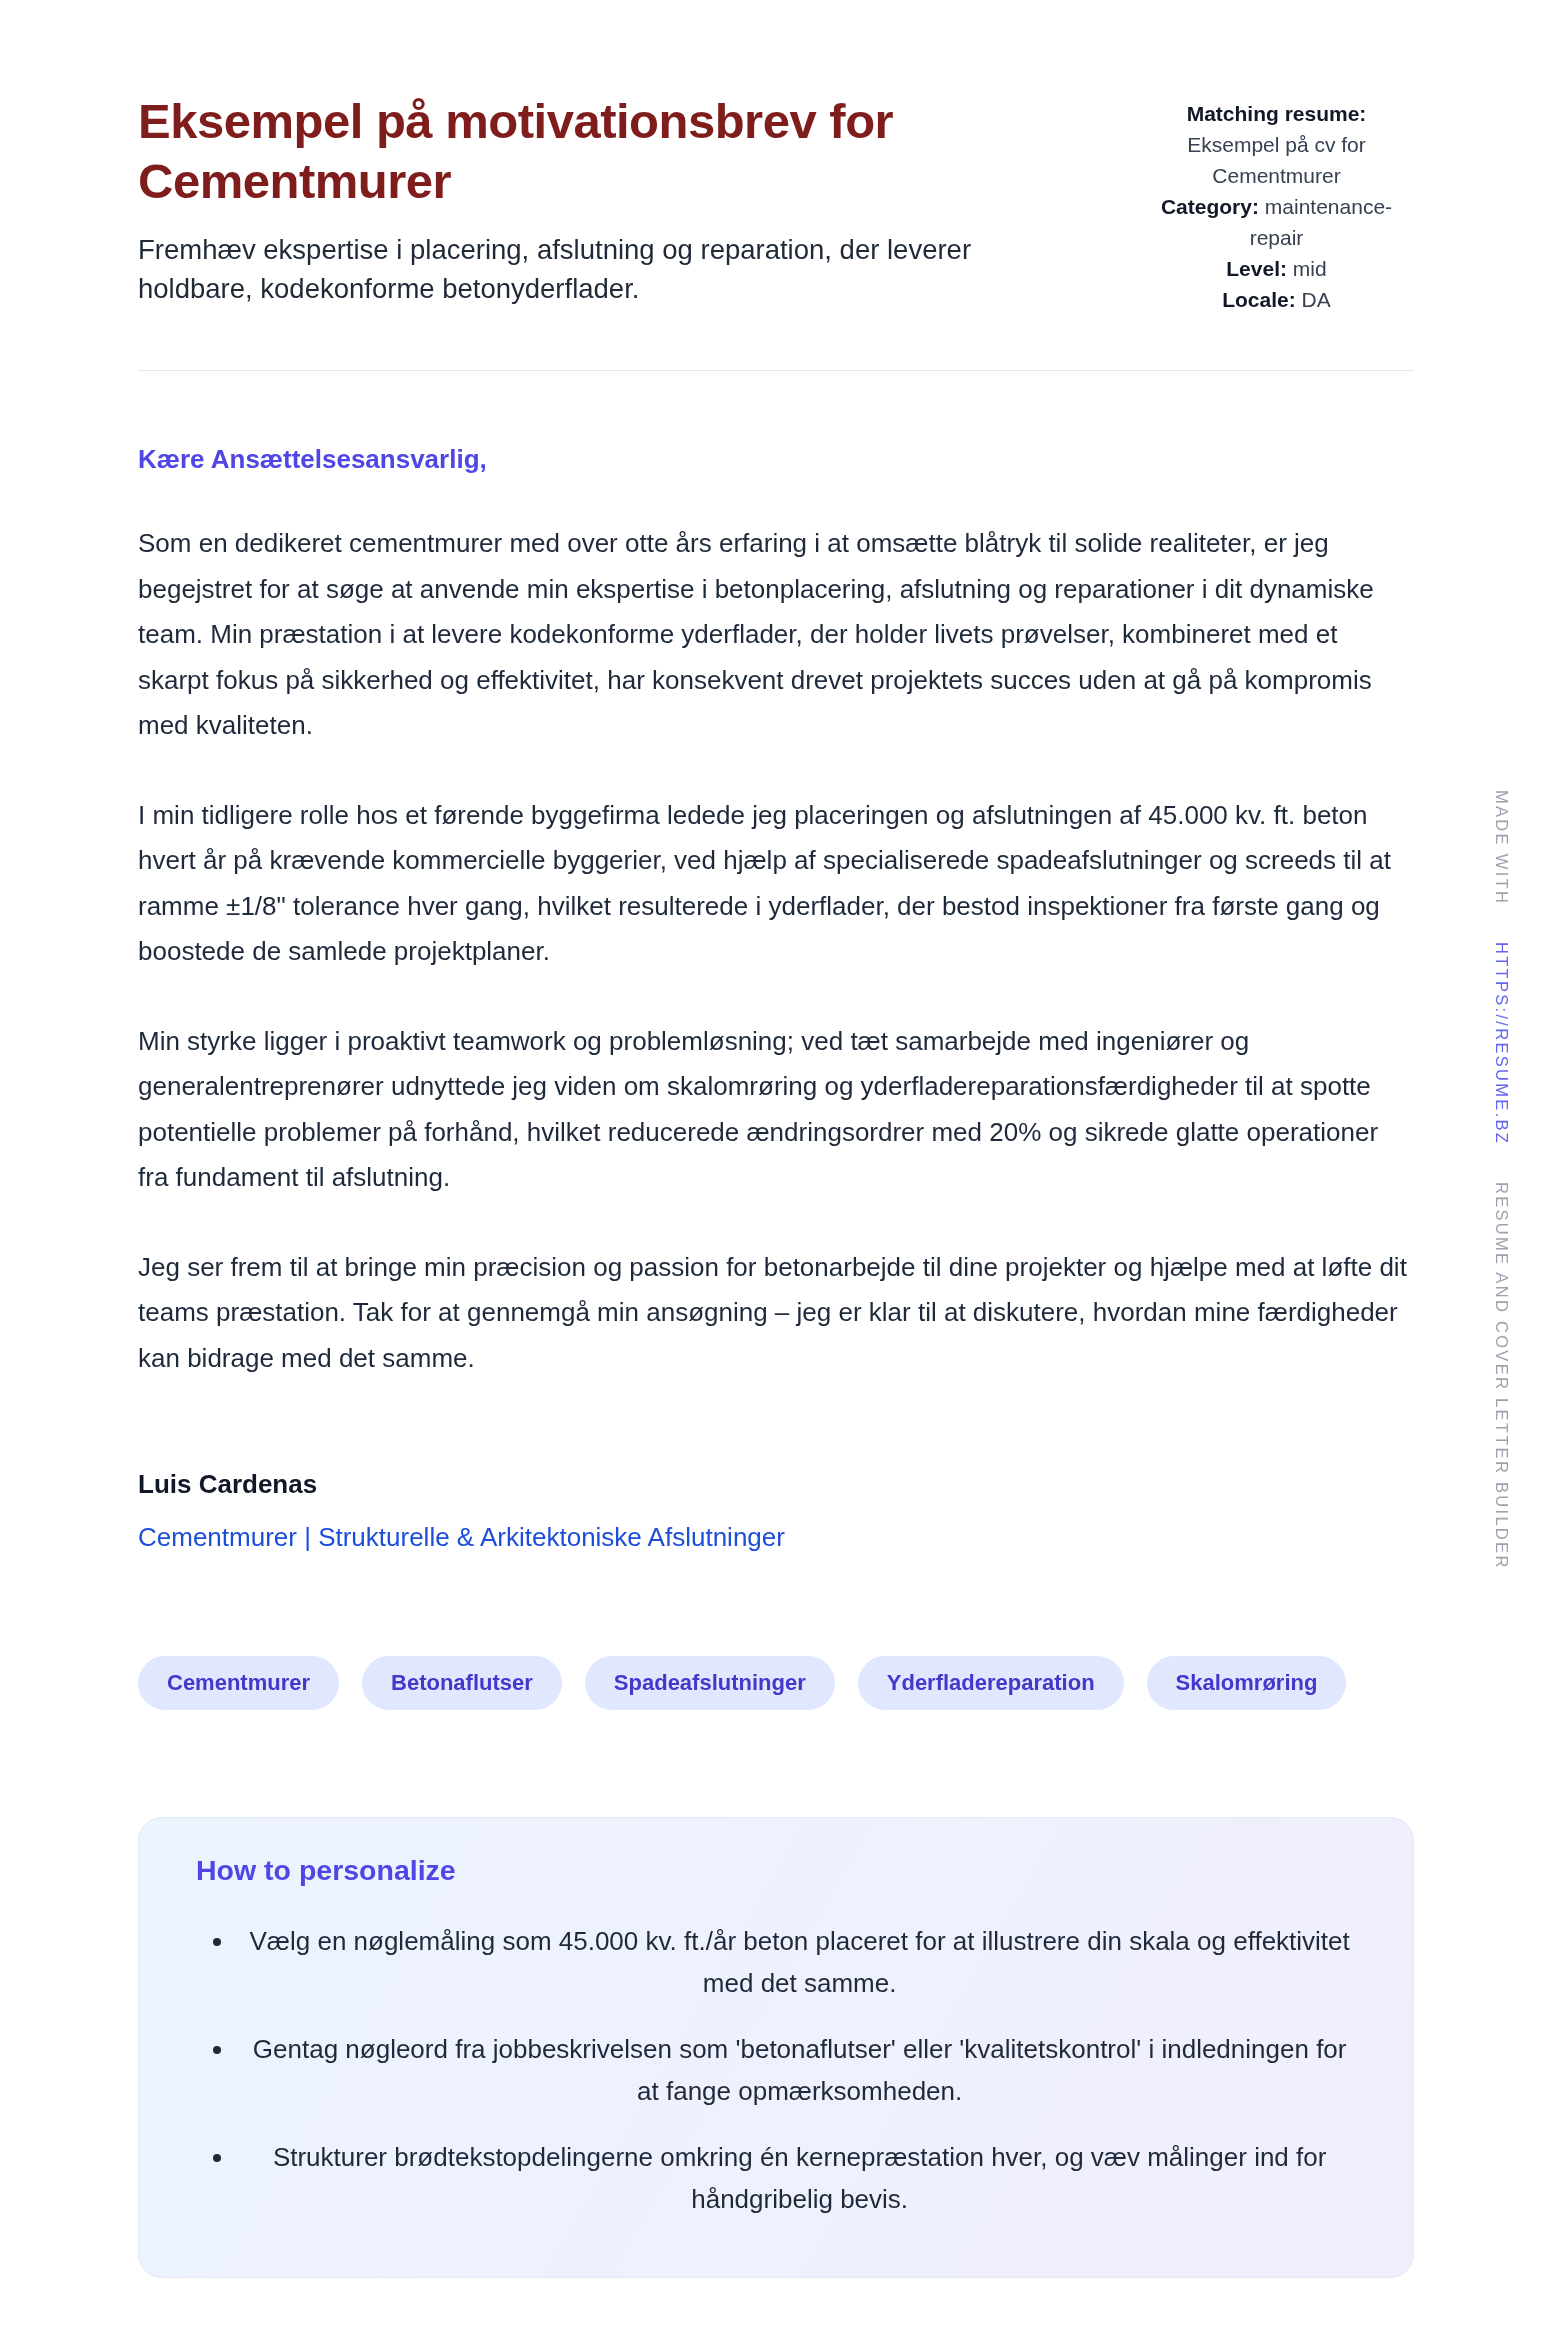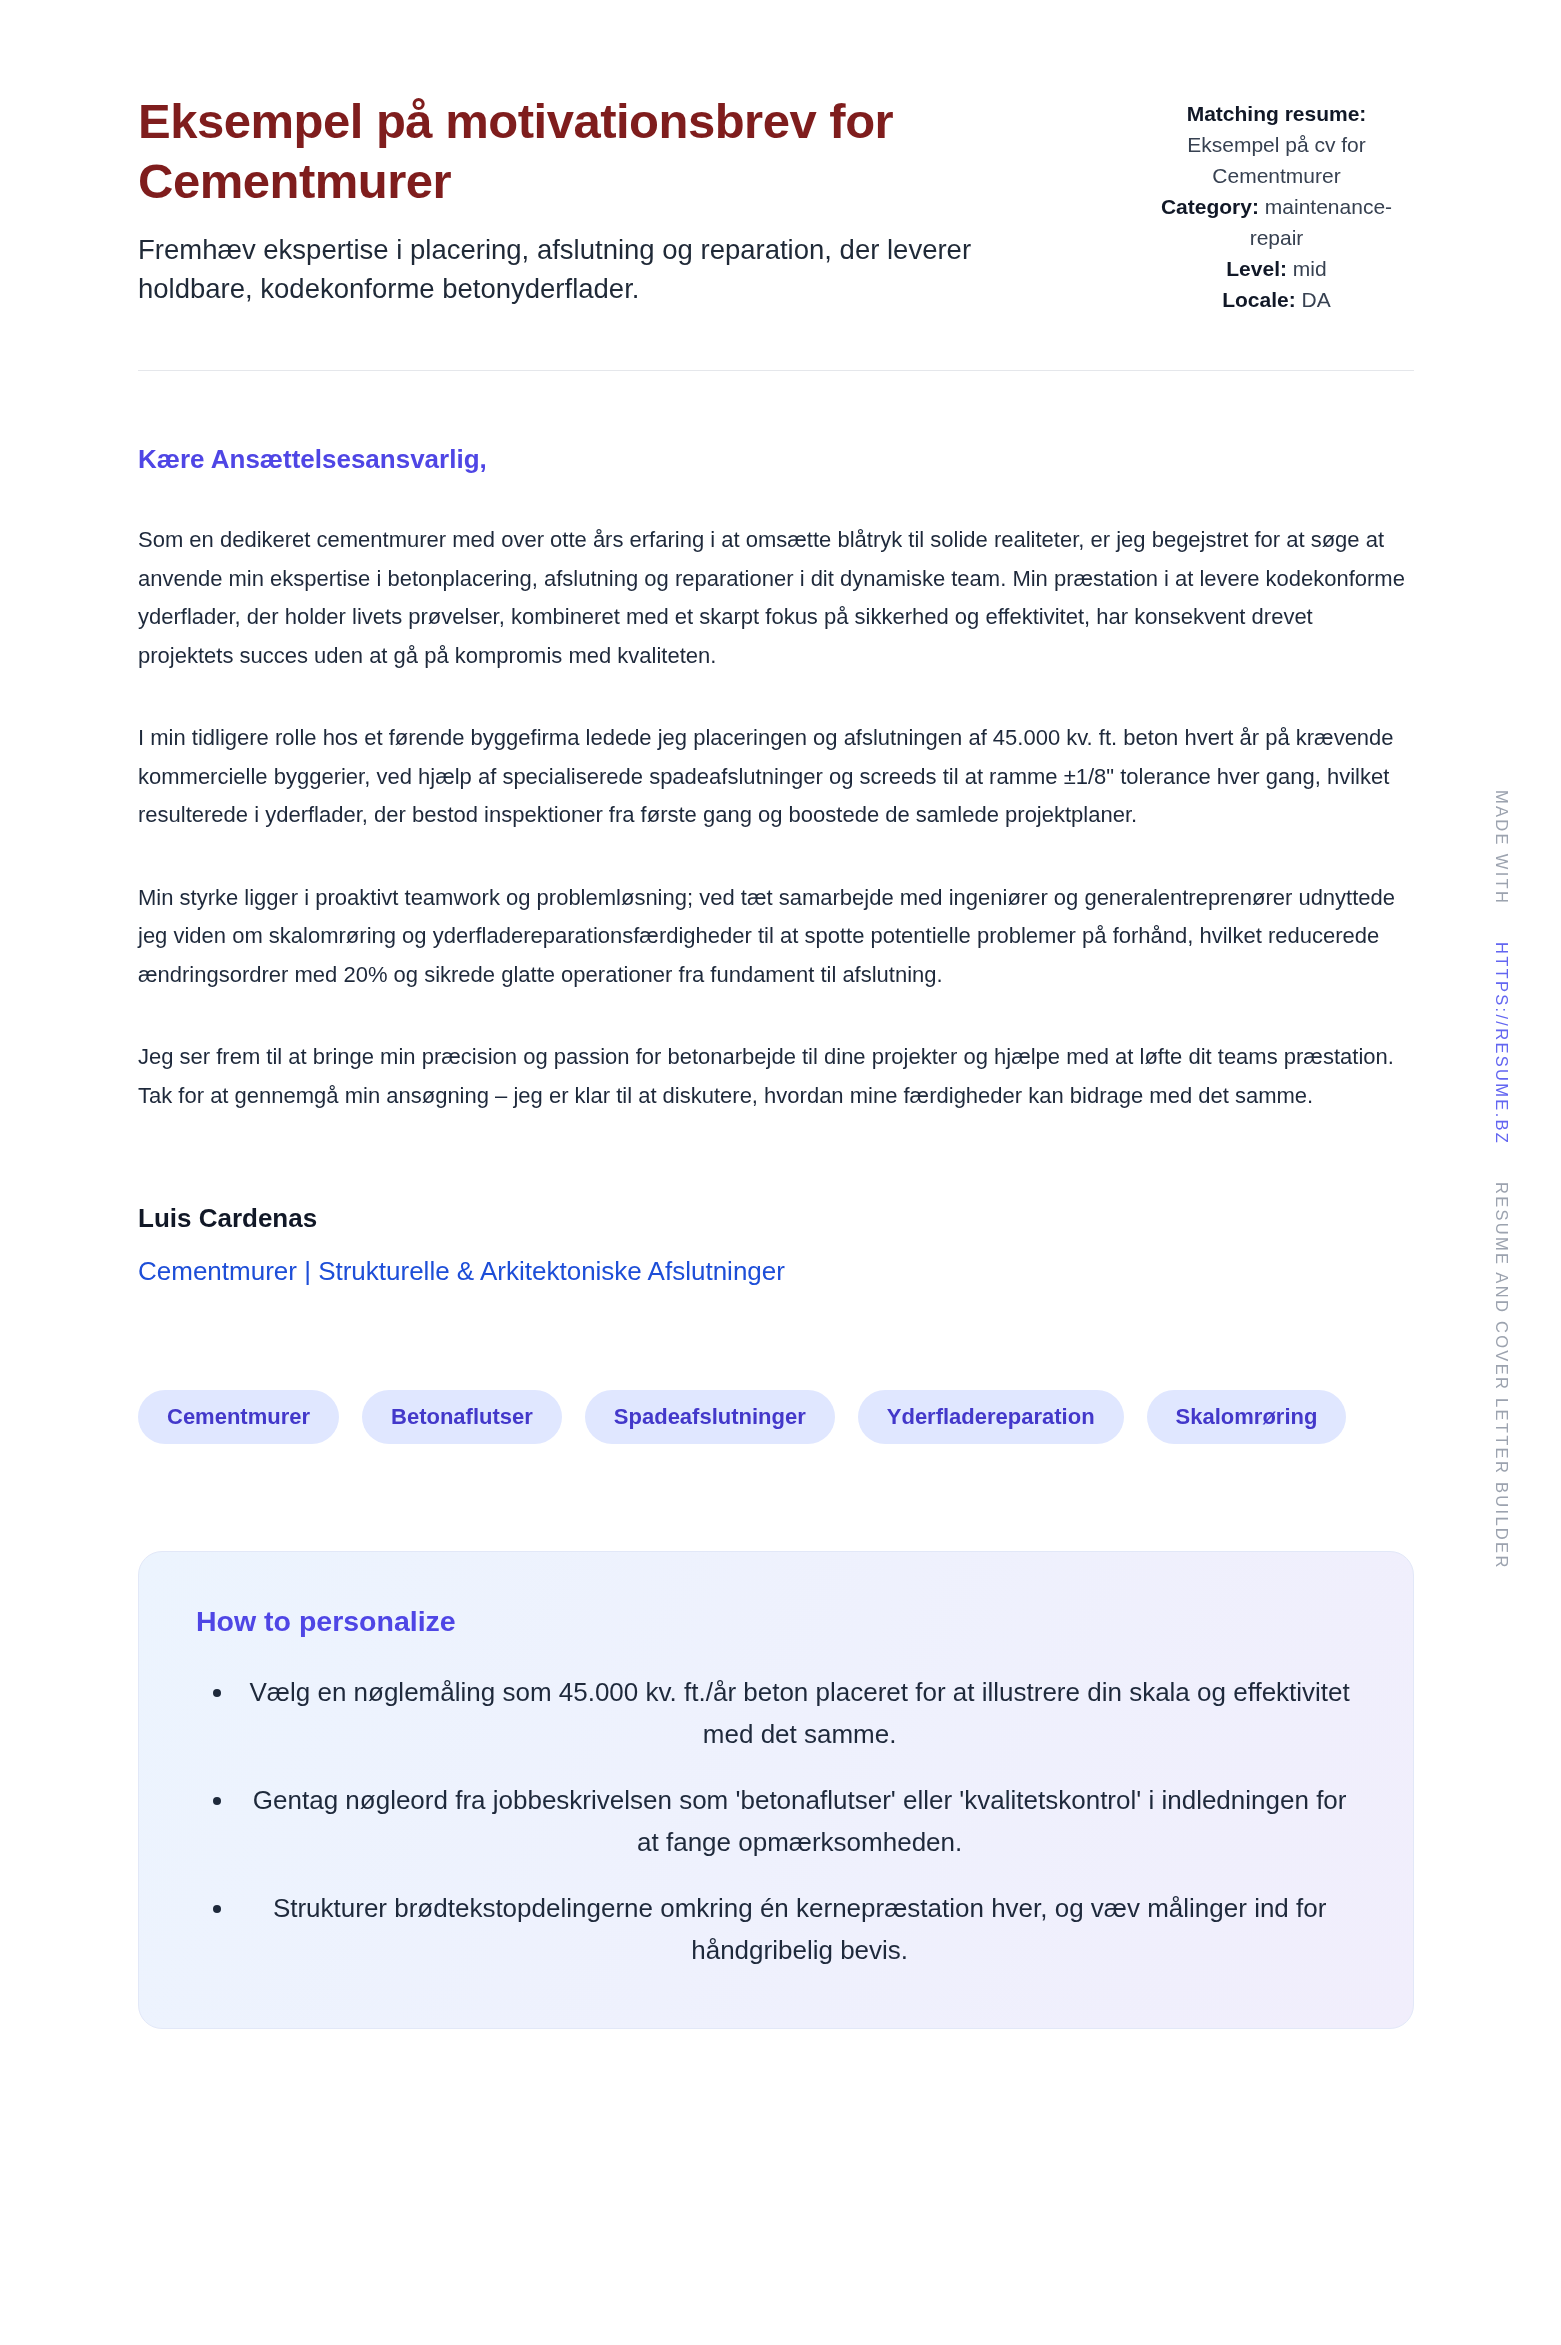--- a/index.html
+++ b/index.html
@@ -17,37 +17,37 @@
   .title { font-size:49px; font-weight:bold; color:#7f1d1d; line-height:1.22; letter-spacing:-0.5px; }
   .subtitle { margin-top:18.4px; font-size:27.5px; font-weight:normal; color:#1f2937; line-height:1.42; }
   .meta { width:275px; text-align:center; font-size:21px; color:#374151; line-height:1.48; padding-top:5.5px; }
   .meta-item b { color:#111827; }
   .meta-item.block > b { display:block; }
   .divider { border:none; border-top:1.8px solid #e5e7eb; margin-top:55px; }
 
   
   .letter { margin-top:73px; max-width:1281px; }
   .greeting { color:#4f46e5; font-weight:bold; font-size:26px; margin-bottom:46px; }
-  .para { font-size:22px; line-height:1.75; color:#1e293b; margin-bottom:44px; }
+  .para { font-size:26px; line-height:1.75; color:#1e293b; margin-bottom:44px; }
   .sig-name { font-weight:bold; font-size:26px; color:#111827; margin-top:88px; }
   .sig-role { margin-top:22px; font-size:26px; color:#1d4ed8; }
 
   
   .tags { margin-top:103px; display:flex; flex-wrap:wrap; gap:23px; max-width:1281px; }
   .tag {
     background:#e0e7ff; color:#4338ca; font-size:22px; font-weight:bold;
     padding:13.8px 29px; border-radius:917px; white-space:nowrap; cursor:pointer;
   }
 
   
   .personalize {
     margin-top:107px; max-width:1281px;
     background:linear-gradient(120deg,#ecf4fe 0%, #f1eefc 100%);
     border:0.9px solid #e2e8f8; border-radius:24px;
-    padding:53px 57px 57px 57px;
+    padding:36px 57px 57px 57px;
   }
   .personalize-title { color:#4f46e5; font-size:28.5px; font-weight:bold; margin-bottom:33px; }
   .tip-list { list-style:disc; padding-left:40px;text-align:center; }
   .tip-list li { font-size:26px; line-height:1.62; color:#1e293b; margin-bottom:24px; padding-left:7.3px; }
   .tip-list li:last-child { margin-bottom:0; }
 
   
   .watermark {
     position:absolute; top:790px; right:50px;
     display:flex; flex-direction:column; gap:37px; align-items:center;

